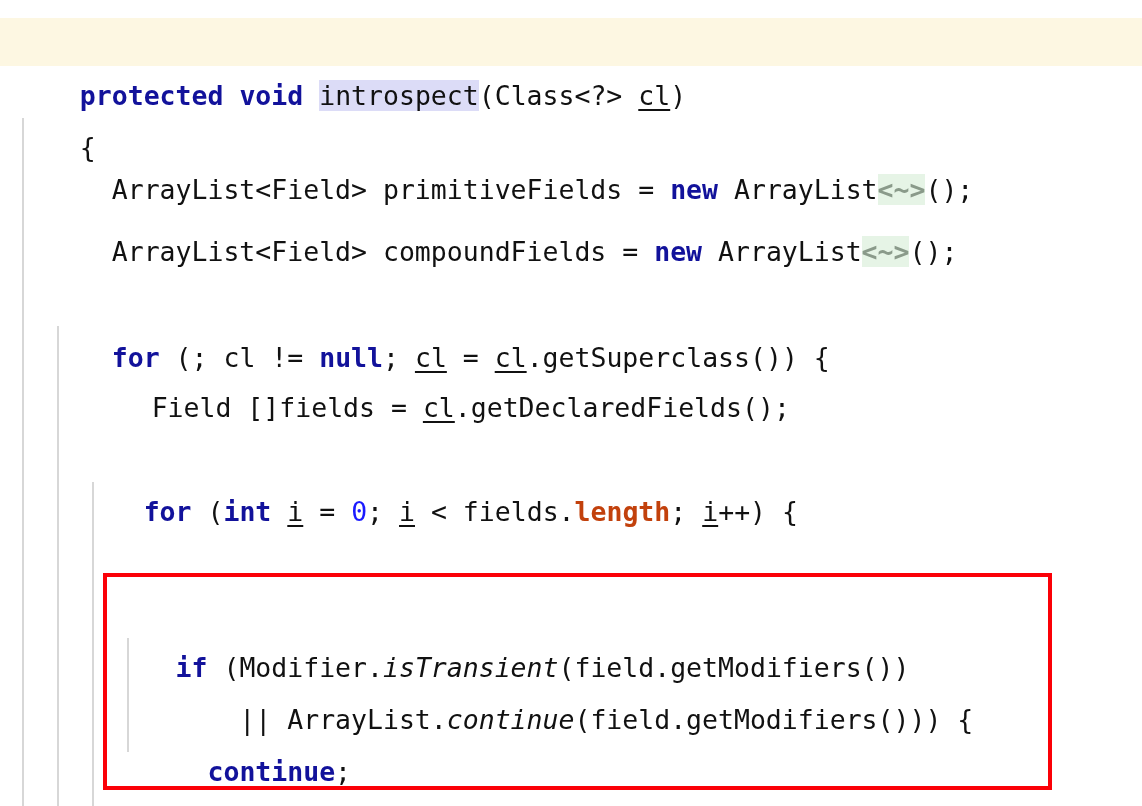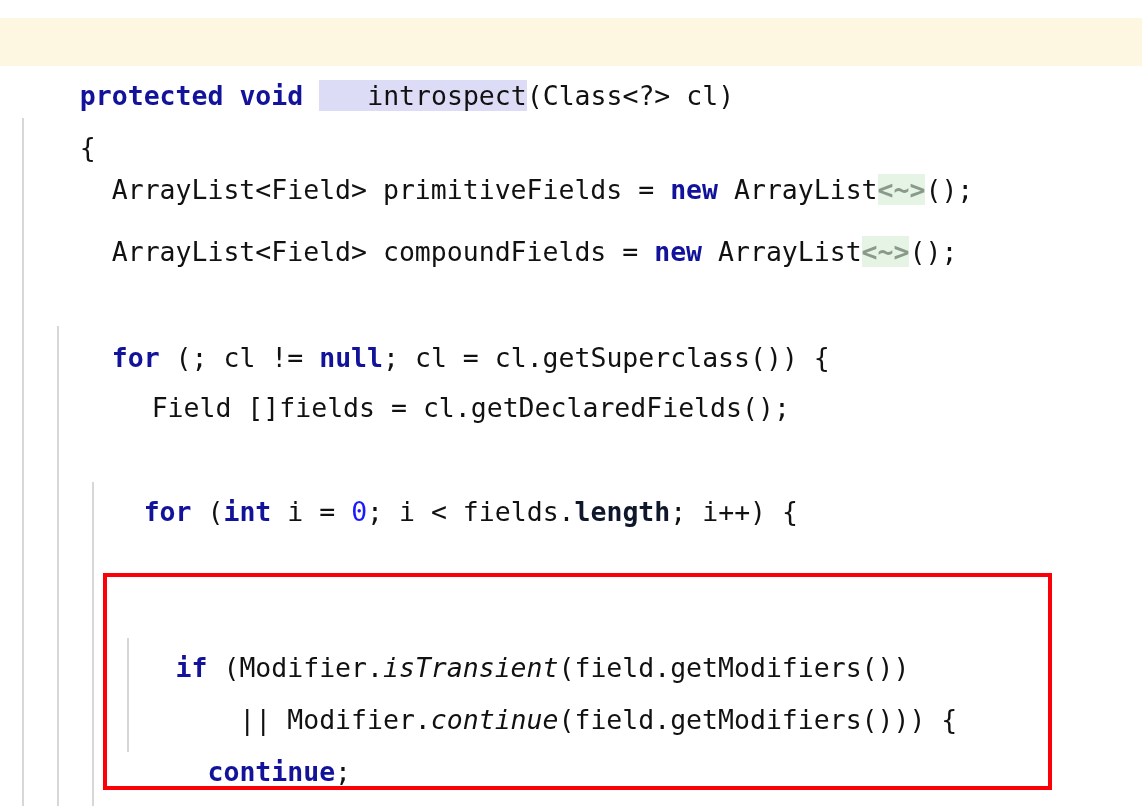--- a/index.html
+++ b/index.html
@@ -43,26 +43,26 @@
   .line .pad {
     display: inline-block;
   }
   .caret-line {
     background: #fdf7e2;
   }
 
   
   .kw        { color: #12129b; font-weight: bold; }
   .plain     { color: #111111; }
-  .ident-uu  { color: #111111; text-underline-offset: 4px; }
+  .ident-uu  { color: #111111; text-decoration: underline; text-underline-offset: 4px; }
   .num       { color: #1a1aff; }
-  .static-f  { color: #0f172a; font-weight: bold; }
+  .static-f  { color: #c2410c; font-weight: bold; }
   .static-m  { color: #111111; font-style: italic; }
   .fold      { color: #8a9a8a; font-weight: bold; background: #e6f4e6; }
-  .hl-sel    { background: #dcdcf7; padding-left: 48px; }
+  .hl-sel    { background: #dcdcf7; }
 
   
   #redbox {
     position: absolute;
     border: 4px solid #fb0007;
     box-sizing: border-box;
     pointer-events: none;
   }
 </style>
 </head>
@@ -112,21 +112,21 @@
   </div>
 
 
   <div class="line" style="top:538px;"></div>
 
   <div class="line" style="top:590px;">
     <span class="pad" style="width:16px"></span><span class="plain">      </span><span class="kw">if</span><span class="plain"> (Modifier.</span><span class="static-m">isTransient</span><span class="plain">(field.getModifiers())</span>
   </div>
 
   <div class="line" style="top:642px;">
-    <span class="pad" style="width:16px"></span><span class="plain">          || Modifier.</span><span class="static-m">continue</span><span class="plain">(field.getModifiers())) {</span>
+    <span class="pad" style="width:16px"></span><span class="plain">          || ArrayList.</span><span class="static-m">continue</span><span class="plain">(field.getModifiers())) {</span>
   </div>
 
   <div class="line" style="top:694px;">
     <span class="pad" style="width:16px"></span><span class="plain">        </span><span class="kw">continue</span><span class="plain">;</span>
   </div>
 
   <div class="line" style="top:746px;">
     <span class="pad" style="width:16px"></span>
   </div>
 

